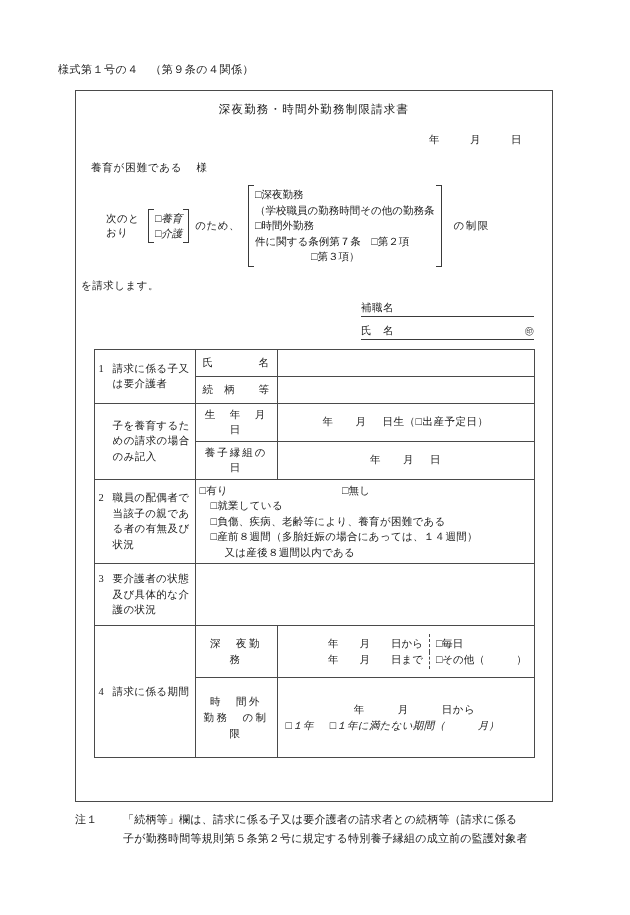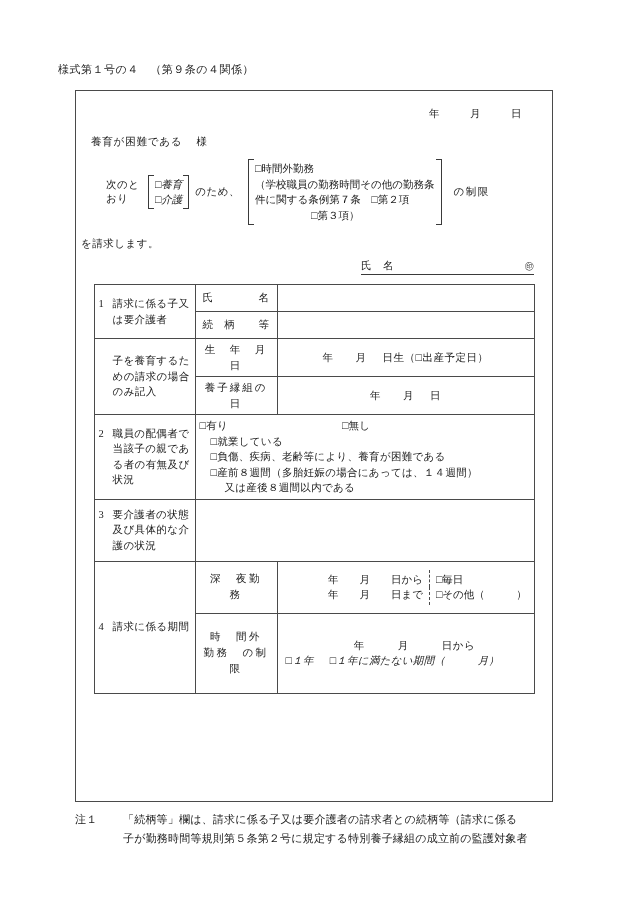--- a/index.html
+++ b/index.html
@@ -189,20 +189,21 @@
   .note-body { flex: 1; }
   .note-cont { padding-left: 48px; }
 </style>
 </head>
 <body>
 
 <div class="form-code">様式第１号の４　（第９条の４関係）</div>
 
 <div class="sheet">
 
+  <div class="doc-title">深夜勤務・時間外勤務制限請求書</div>
 
   <div class="date-line">
     <span class="d-y">年</span><span class="d-m">月</span><span>日</span>
   </div>
 
   <div class="addressee">
     <span>養育が困難である</span><span class="sama">様</span>
   </div>
 
   <div class="clause">
@@ -212,32 +213,37 @@
     </div>
 
     <div class="brk brk-sm">
       <div class="line">□養育</div>
       <div class="line">□介護</div>
     </div>
 
     <div class="no-tame">のため、</div>
 
     <div class="brk brk-lg">
+      <div class="line">□深夜勤務</div>
+      <div class="line">（学校職員の勤務時間その他の勤務条</div>
       <div class="line">□時間外勤務</div>
-      <div class="line">（学校職員の勤務時間その他の勤務条</div>
       <div class="line">件に関する条例第７条　□第２項</div>
       <div class="line indent2">□第３項）</div>
     </div>
 
     <div class="restrict">の制限</div>
   </div>
 
   <div class="req-end">を請求します。</div>
 
   <div class="sig">
+    <div class="sig-row">
+      <span class="sig-label">補職名</span>
+      <span class="sig-fill"></span>
+    </div>
     <div class="sig-row">
       <span class="sig-label">氏　名</span>
       <span class="sig-fill"></span>
       <span class="seal">㊞</span>
     </div>
   </div>
 
   <table class="main">
 
     <tbody>

